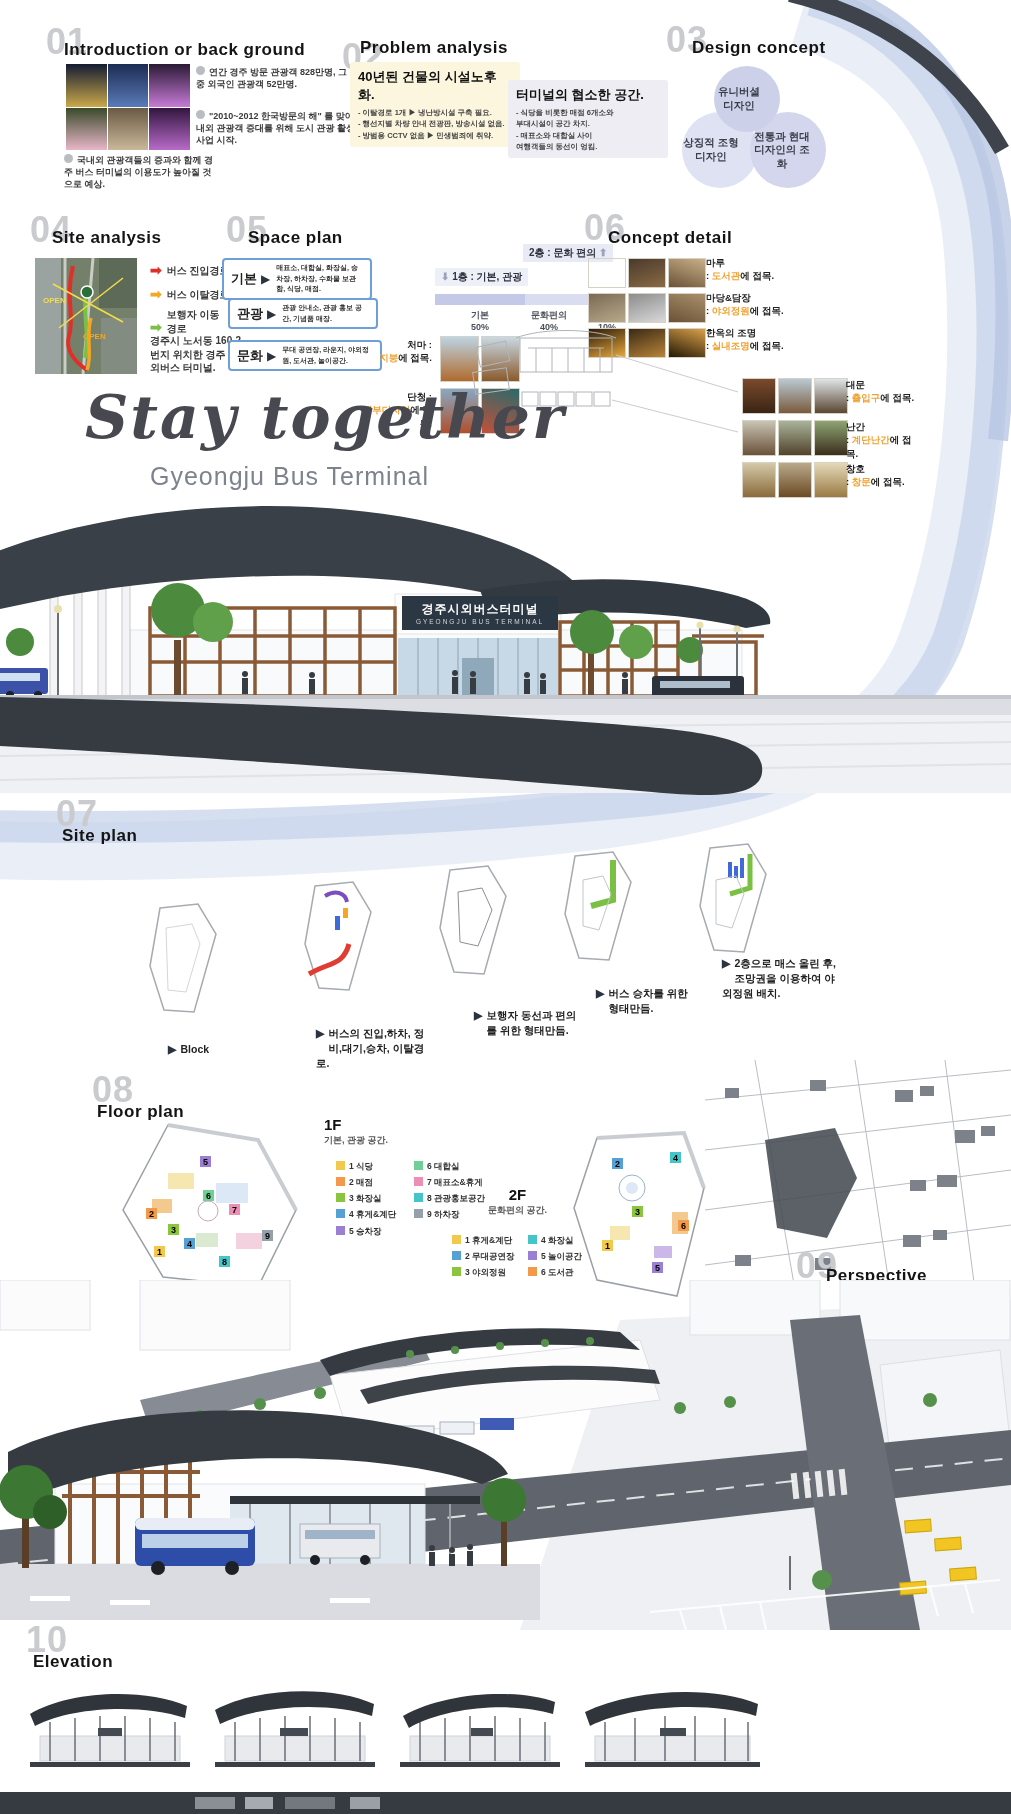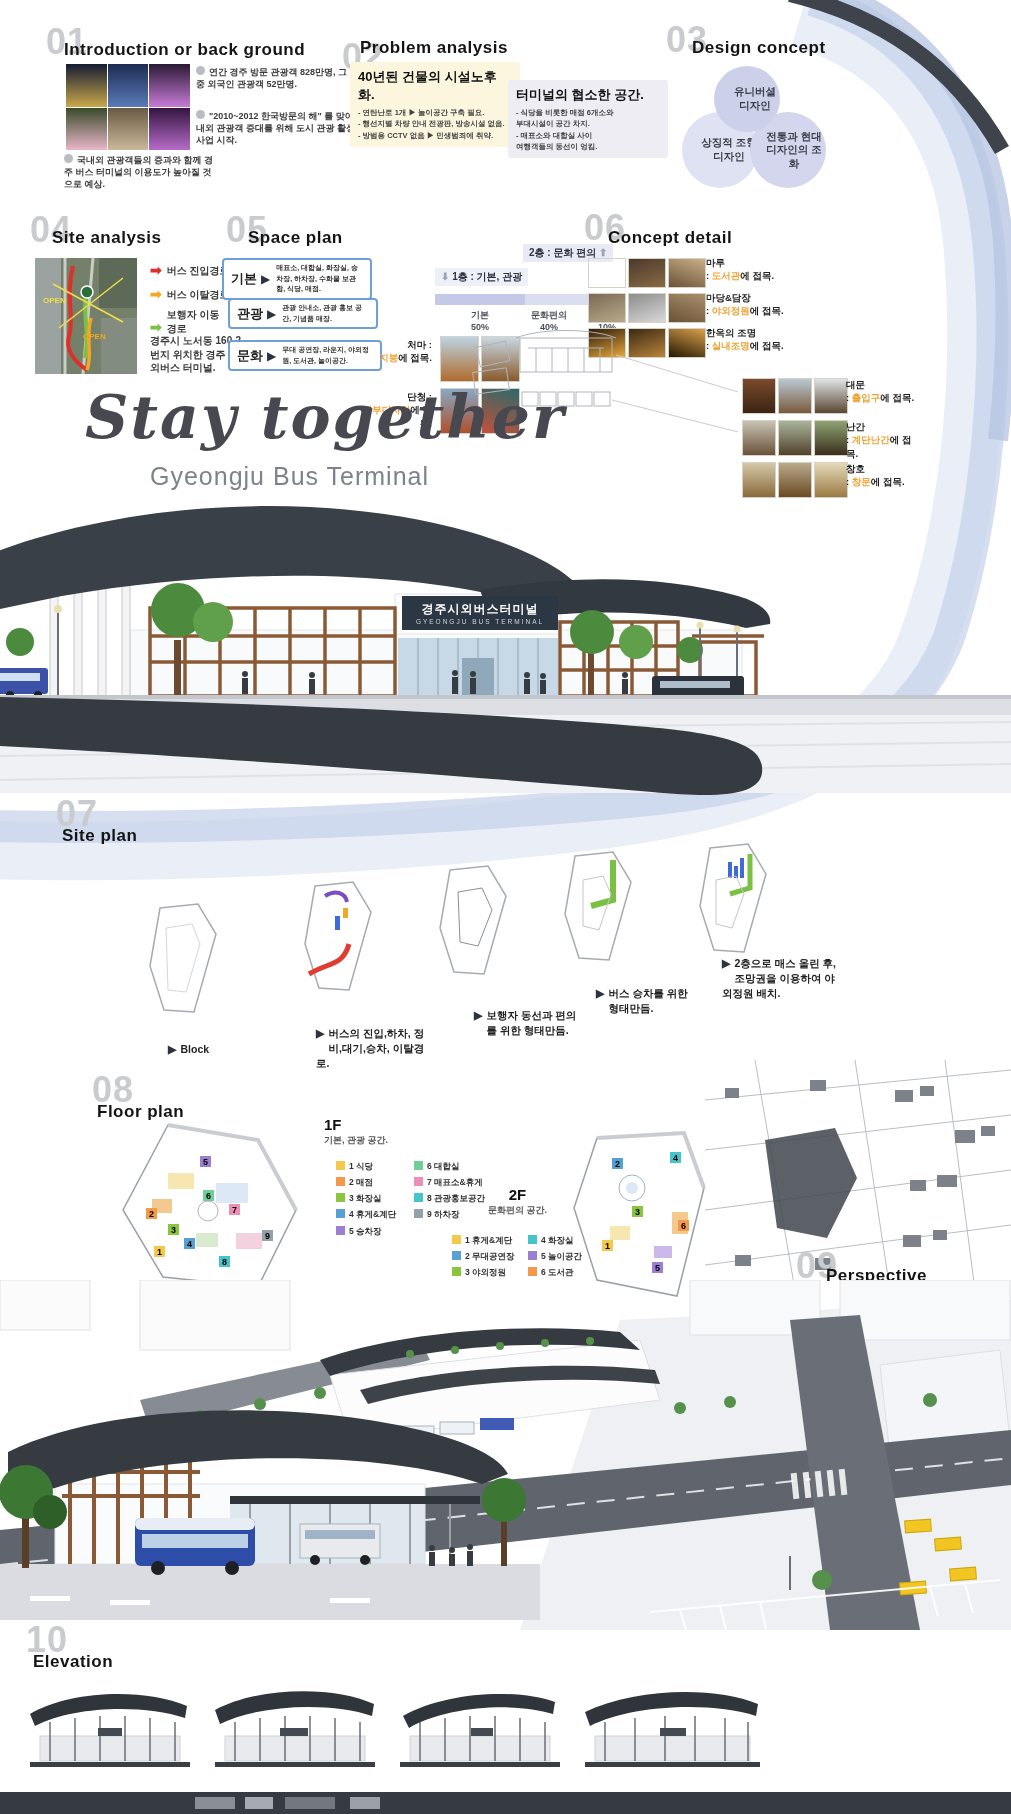--- a/index.html
+++ b/index.html
@@ -6,21 +6,21 @@
   #stage{position:relative;width:1011px;height:1814px;margin:0 auto;background:#fff;overflow:hidden;
          font-family:"Liberation Sans",sans-serif;color:#222;}
   .abs{position:absolute;}
   .num{font-size:36px;font-weight:bold;color:#c9cbce;letter-spacing:1px;line-height:1;}
   .sec-title{font-size:17px;font-weight:bold;color:#141414;letter-spacing:.5px;white-space:nowrap;}
   .ko{font-size:9px;font-weight:bold;color:#3a3a3a;line-height:1.35;}
   .ko-dot{display:inline-block;width:9px;height:9px;border-radius:50%;background:#b9bcc1;margin-right:4px;vertical-align:top;}
   .pbox{border-radius:3px;padding:6px 8px;box-sizing:border-box;}
   .pbox h4{margin:0 0 3px 0;font-size:13px;color:#111;}
   .pbox .ln{font-size:7.5px;font-weight:bold;color:#444;line-height:1.5;}
-  .circle{border-radius:50%;display:flex;align-items:center;justify-content:flex-end;text-align:center;
+  .circle{border-radius:50%;display:flex;align-items:center;justify-content:flex-start;text-align:center;
           font-size:10.5px;font-weight:bold;color:#3c3f4a;line-height:1.3;}
   .legend-arrow{font-size:14px;font-weight:bold;margin-right:5px;vertical-align:middle;}
   .sp-row{border:2px solid #6f9fd8;border-radius:4px;background:#fff;display:flex;align-items:center;padding:3px 7px;box-sizing:border-box;}
   .sp-key{font-size:13px;font-weight:bold;color:#222;margin-right:4px;white-space:nowrap;}
   .sp-arr{font-size:12px;color:#2c3340;margin-right:6px;}
   .sp-desc{font-size:7px;font-weight:bold;color:#333;line-height:1.5;}
   .cd-item .nm{font-size:9.5px;font-weight:bold;color:#222;line-height:1.4;}
   .cd-item .tg{color:#f0a12f;}
   .strip{display:flex;gap:2px;}
   .ph{border:1px solid #d8d2c6;}
@@ -59,21 +59,21 @@
     <div style="background:linear-gradient(180deg,#33163f,#b76bc9)"></div>
   </div>
   <div class="abs ko" style="left:196px;top:66px;width:160px"><span class="ko-dot"></span><span>연간 경주 방문 관광객 828만명, 그 중 외국인 관광객 52만명.</span></div>
   <div class="abs ko" style="left:196px;top:110px;width:170px"><span class="ko-dot"></span><span>"2010~2012 한국방문의 해" 를 맞아 국내외 관광객 증대를 위해 도시 관광 활성화 사업 시작.</span></div>
   <div class="abs ko" style="left:64px;top:154px;width:150px"><span class="ko-dot"></span><span>국내외 관광객들의 증과와 함께 경주 버스 터미널의 이용도가 높아질 것으로 예상.</span></div>
 
   <div class="abs num" style="left:342px;top:39px">02</div>
   <div class="abs sec-title" style="left:360px;top:38px">Problem analysis</div>
   <div class="abs pbox" style="left: 350px; top: 62px; width: 170px; background: rgb(251, 246, 221);">
     <h4>40년된 건물의 시설노후화.</h4>
-    <div class="ln">- 연탄난로 1개 ▶ 놀이공간 구축 필요.</div>
+    <div class="ln">- 이탈경로 1개 ▶ 냉난방시설 구축 필요.</div>
     <div class="ln">- 행선지별 차량 안내 전광판, 방송시설 없음.</div>
     <div class="ln">- 방범용 CCTV 없음 ▶ 민생범죄에 취약.</div>
   </div>
   <div class="abs pbox" style="left: 508px; top: 80px; width: 160px; background: rgb(237, 237, 243);">
     <h4>터미널의 협소한 공간.</h4>
     <div class="ln">- 식당을 비롯한 매점 6개소와</div>
     <div class="ln">  부대시설이 공간 차지.</div>
     <div class="ln">- 매표소와 대합실 사이</div>
     <div class="ln">  여행객들의 동선이 엉킴.</div>
   </div>

